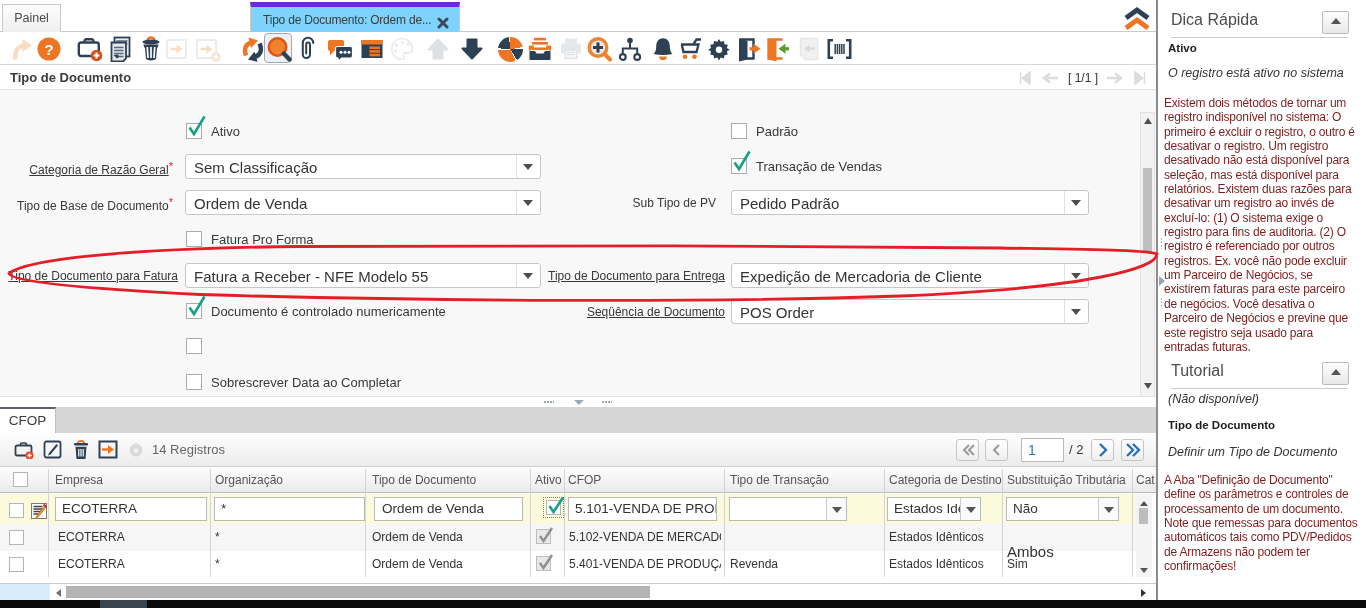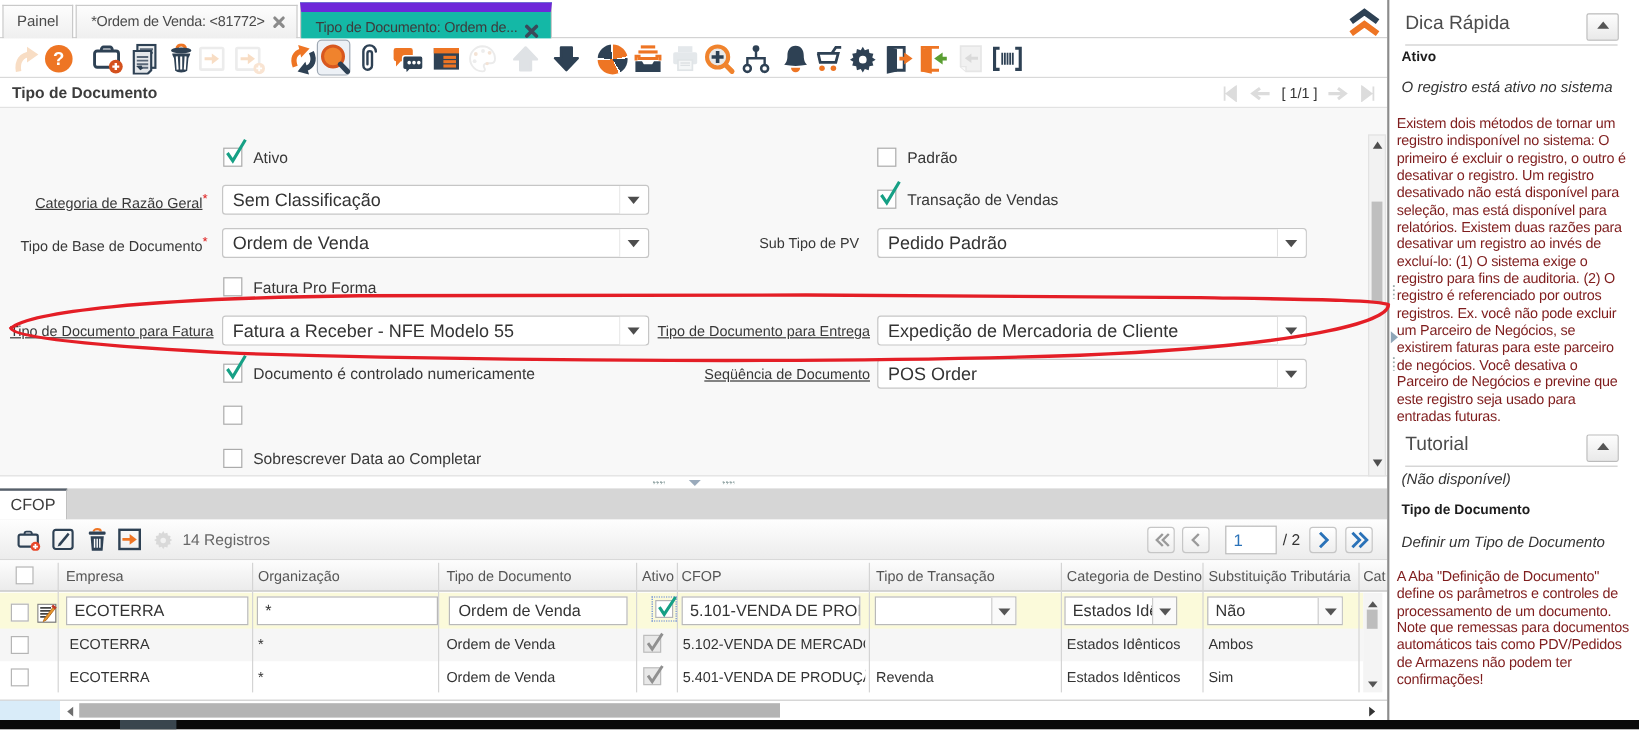--- a/index.html
+++ b/index.html
@@ -2,21 +2,21 @@
 <html><head>
 <meta charset="utf-8">
 <style>
 *{margin:0;padding:0;box-sizing:border-box}
 html,body{width:1366px;height:608px;overflow:hidden}
 body{font-family:"Liberation Sans",sans-serif;background:#fff}
 .app{position:absolute;left:0;top:0;width:1366px;height:608px;overflow:hidden;background:#fff}
 .abs{position:absolute}
 
 .tab{position:absolute;top:4px;height:28px;background:linear-gradient(#fdfdfd,#efefef);border:1px solid #c9c9c9;border-bottom:none;font-size:12.5px;color:#4a4a4a;text-align:center;line-height:27px}
-.tab.active{top:2px;height:31px;background:#14b8a6;border-top:8px solid #6d28d9;color:#3c3c3c;font-size:12.5px}
+.tab.active{top:2px;height:31px;background:#7dd3fc;border-top:5px solid #6d28d9;color:#3c3c3c;font-size:12.5px}
 .tabline{position:absolute;top:31px;height:1px;background:#c9c9c9}
 
 .toolbar{position:absolute;left:0;top:32px;width:1156px;height:33px;background:#fff;border-bottom:1px solid #d9d9d9}
 .ic{position:absolute;top:4px}
 
 .crumb{position:absolute;left:0;top:66px;width:1156px;height:24px;background:#fff;border-bottom:1px solid #e2e2e2}
 .crumb .t{position:absolute;left:10px;top:4px;font-size:13px;font-weight:bold;color:#3c3c3c}
 
 .form{position:absolute;left:0;top:90px;width:1156px;height:307px;background:#f8f8f8;border-bottom:1px solid #e0e0e0}
 .lbl{position:absolute;font-size:12px;color:#383838;text-align:right;white-space:nowrap}
@@ -47,25 +47,20 @@
 .colbtn:after{content:"";position:absolute;left:50%;top:50%;margin:-2px 0 0 -5px;border:5px solid transparent;border-bottom:6px solid #555;border-top:none;transform:translateY(-3px)}
 .sp{position:absolute;left:6px;width:196px;font-size:12px;color:#7f1d1d;line-height:14.35px;white-space:nowrap;letter-spacing:-.2px}
 </style>
 </head>
 <body>
 <div class="app">
 
 <div class="tabline" style="left:0;width:250px"></div>
 <div class="tabline" style="left:460px;width:696px"></div>
 <div class="tab" style="left:2px;width:59px">Painel</div>
-<div class="tab" style="left:63px;width:185px;text-align:left;padding-left:12px;font-size:12px;letter-spacing:-.2px">*Ordem de Venda: &lt;81772&gt;
-  <svg class="abs" style="right:9px;top:8px" width="11" height="11">
-        <path d="M2 2 L9 9 M9 2 L2 9" stroke="#8a8a8a" stroke-width="2.6" stroke-linecap="round"></path>
-      </svg>
-</div>
 <div class="tab active" style="left:250px;width:210px;text-align:left;padding-left:12px;font-size:12px;letter-spacing:-.2px">Tipo de Documento: Ordem de...
   <svg class="abs" style="right:10px;top:10px" width="12" height="12">
         <path d="M2 2 L10 10 M10 2 L2 10" stroke="#3a4a5a" stroke-width="3" stroke-linecap="round"></path>
       </svg>
 </div>
 
 <div class="toolbar" id="tb">
 
   <svg class="ic" style="left:10px" width="26" height="26">
         <path d="M5.5 23.5 C4 15 8 9.5 15.5 9.5" stroke="#f8ddc4" stroke-width="4.6" fill="none"></path>
@@ -423,21 +418,21 @@
   <div class="gcb" style="left:9px;top:63px"></div>
   <div class="gtx" style="left:58px;top:63px;font-size:12px">ECOTERRA</div>
   <div class="gtx" style="left:215px;top:63px;font-size:12px">*</div>
   <div class="gtx" style="left:372px;top:63px;font-size:12px">Ordem de Venda</div>
   <div class="gcb dis" style="left:536px;top:62px"></div>
   <svg class="chk" style="left:537px;top:58px" width="18" height="20">
         <path d="M3 11 L6.5 16 L15 3" stroke="#909090" stroke-width="2.4" fill="none"></path>
       </svg>
   <div class="gtx" style="left:569px;top:63px;font-size:12px;width:152px;overflow:hidden">5.102-VENDA DE MERCADO..</div>
   <div class="gtx" style="left:889px;top:63px;font-size:12px">Estados Idênticos</div>
-  <div class="gtx" style="left:1007px;top:63px;font-size:12px">Ambos</div>
+  <div class="gtx" style="left:1007px;top:76px;font-size:15px">Ambos</div>
 
   <div class="gcb" style="left:9px;top:90px"></div>
   <div class="gtx" style="left:58px;top:90px;font-size:12px">ECOTERRA</div>
   <div class="gtx" style="left:215px;top:90px;font-size:12px">*</div>
   <div class="gtx" style="left:372px;top:90px;font-size:12px">Ordem de Venda</div>
   <div class="gcb dis" style="left:536px;top:89px"></div>
   <svg class="chk" style="left:537px;top:85px" width="18" height="20">
         <path d="M3 11 L6.5 16 L15 3" stroke="#909090" stroke-width="2.4" fill="none"></path>
       </svg>
   <div class="gtx" style="left:569px;top:90px;font-size:12px;width:152px;overflow:hidden">5.401-VENDA DE PRODUÇÃ..</div>

